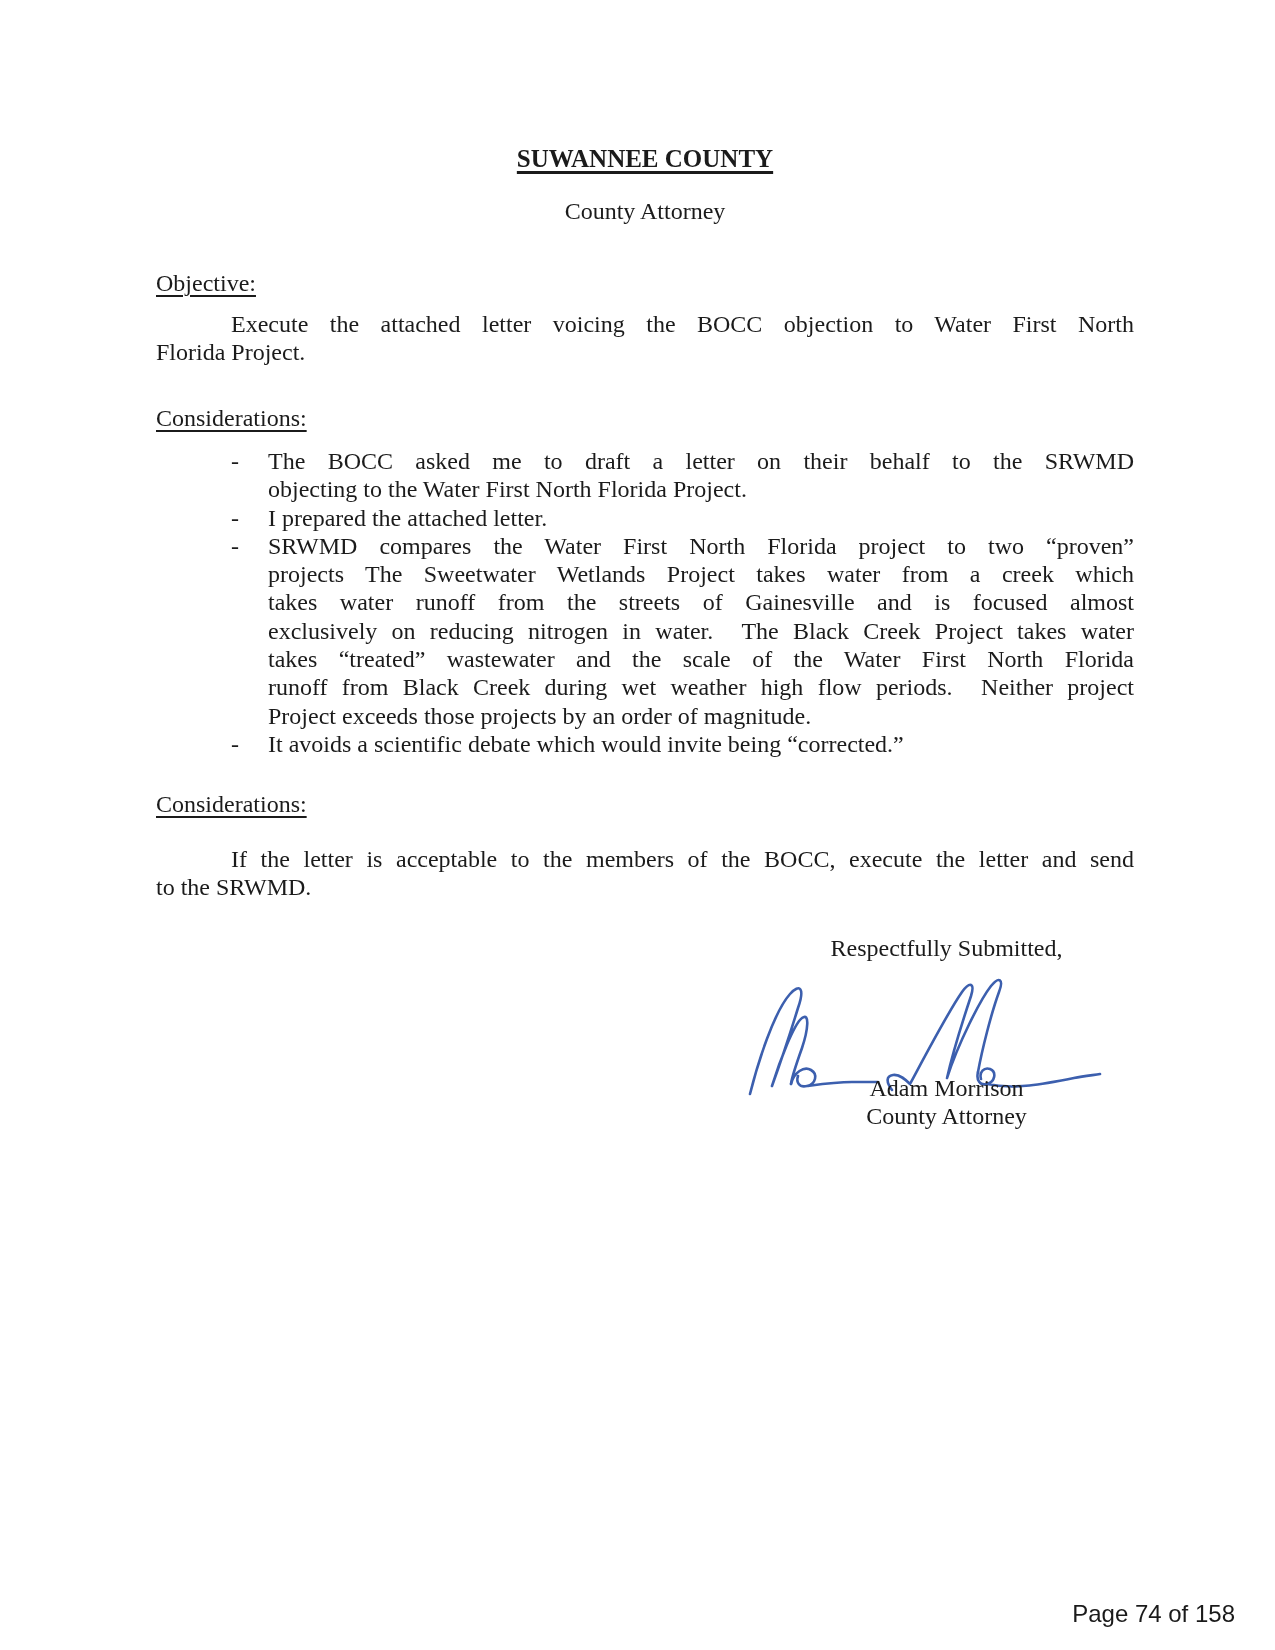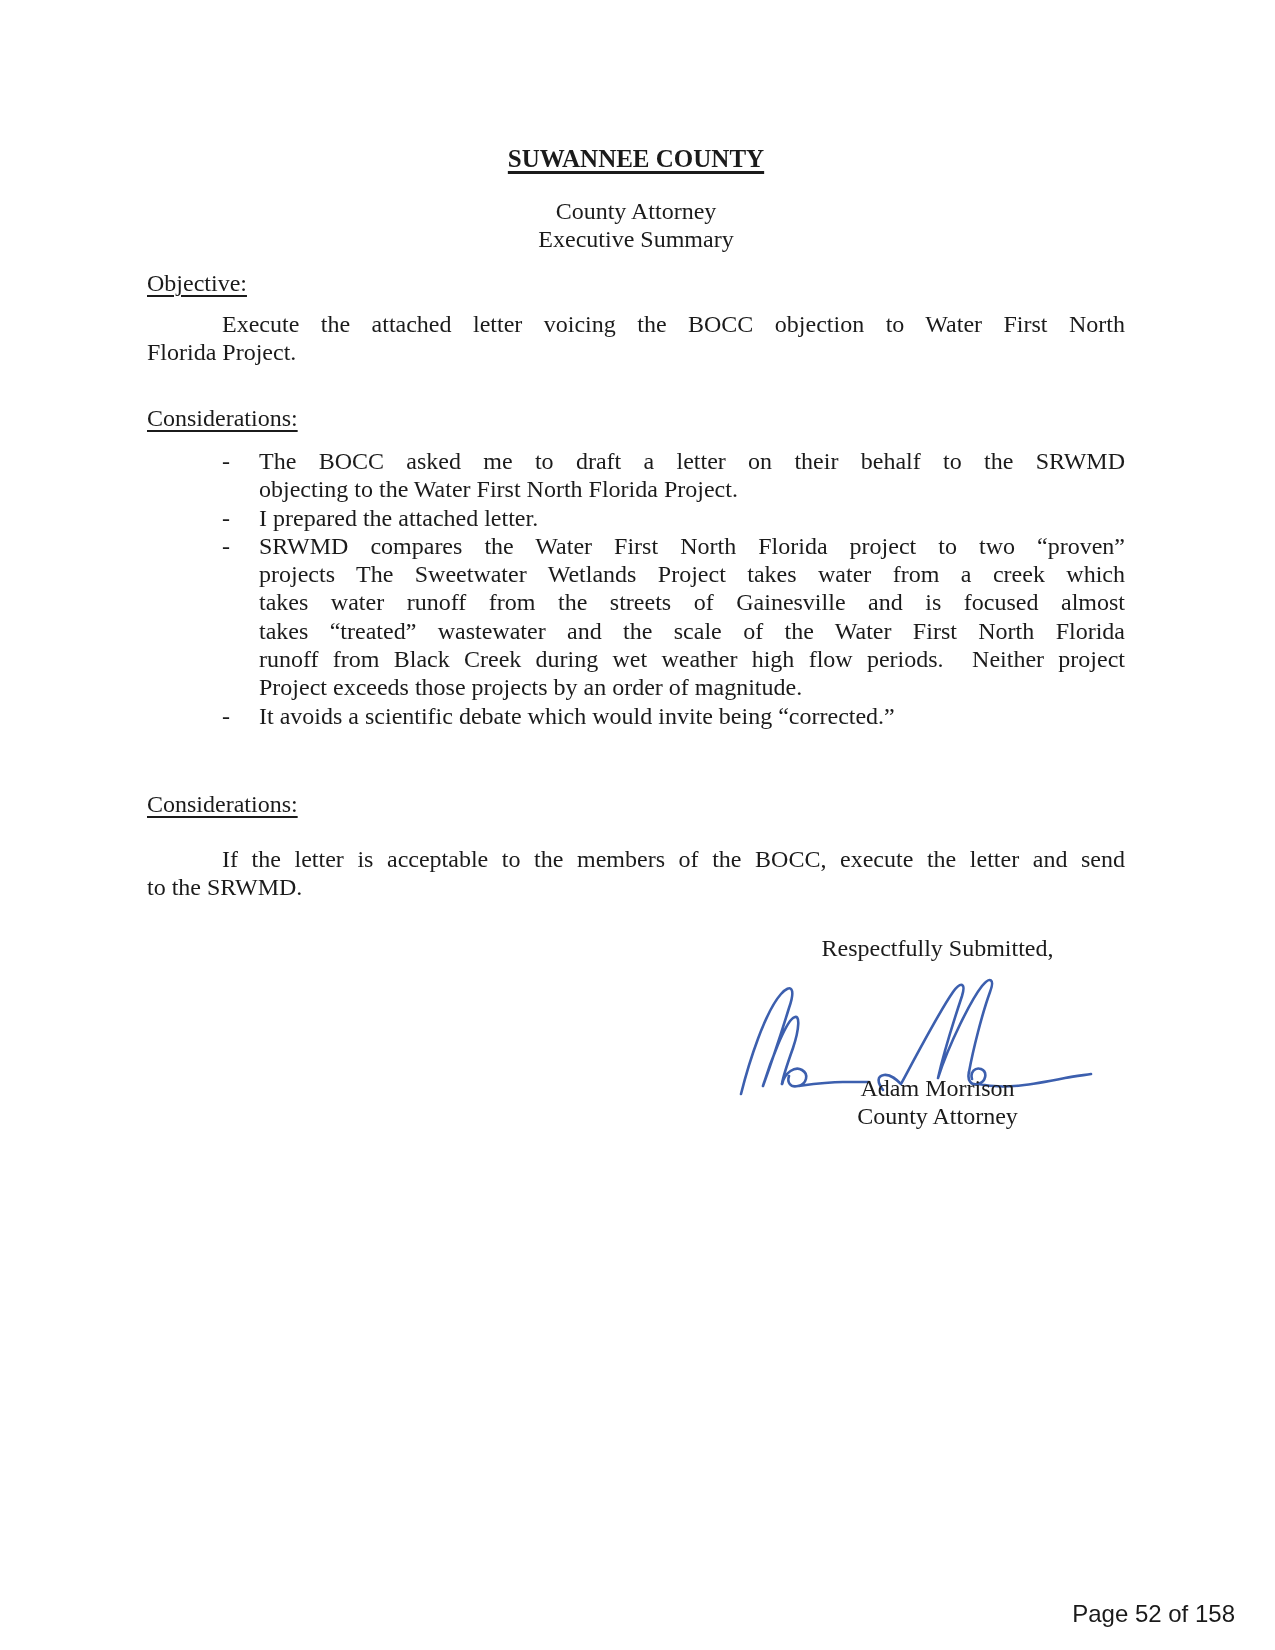--- a/index.html
+++ b/index.html
@@ -5,21 +5,21 @@
   html,body{margin:0;padding:0;}
   body{
     width:1275px;height:1650px;
     background:#ffffff;
     position:relative;
     font-family:"Liberation Serif", serif;
     color:#1b1b1b;
     overflow:hidden;
   }
   .content{
-    position:absolute;left:147px;top:0;width:978px;height:1650px;
+    position:absolute;left:156px;top:0;width:978px;height:1650px;
     font-size:24px;line-height:28.3px;
   }
   .block{position:absolute;left:0;width:978px;}
   .doc-title{font-weight:bold;text-align:center;font-size:25px;}
   .doc-title .u{text-decoration:underline;text-decoration-thickness:2.5px;text-underline-offset:4px;}
   .subtitle{text-align:center;}
   .heading .u{text-decoration:underline;text-decoration-thickness:1.8px;text-underline-offset:4px;}
   .line{
     white-space:pre;
     overflow:hidden;
@@ -43,21 +43,20 @@
 <body>
 
 <div class="content">
 
   <div class="block doc-title" style="top:145px">
     <span class="u">SUWANNEE COUNTY</span>
   </div>
 
   <div class="block subtitle" style="top:197px">
     <div>County Attorney</div>
-    <div>Executive Summary</div>
   </div>
 
   <div class="block heading" style="top:269px">
     <span class="u">Objective:</span>
   </div>
 
   <div class="block heading" style="top:404px">
     <span class="u">Considerations:</span>
   </div>
 
@@ -81,20 +80,21 @@
           <div class="line last">I prepared the attached letter.</div>
         </div>
   </div>
 
   <div class="bullet-row">
     <span class="bullet-marker">-</span>
     <div class="bullet-lines">
           <div class="line">SRWMD compares the Water First North Florida project to two “proven”</div>
           <div class="line">projects The Sweetwater Wetlands Project takes water from a creek which</div>
           <div class="line">takes water runoff from the streets of Gainesville and is focused almost</div>
+          <div class="line">exclusively on reducing nitrogen in water.  The Black Creek Project takes water</div>
           <div class="line">takes “treated” wastewater and the scale of the Water First North Florida</div>
           <div class="line">runoff from Black Creek during wet weather high flow periods.  Neither project</div>
           <div class="line last">Project exceeds those projects by an order of magnitude.</div>
         </div>
   </div>
 
   <div class="bullet-row">
     <span class="bullet-marker">-</span>
     <div class="bullet-lines">
           <div class="line last">It avoids a scientific debate which would invite being “corrected.”</div>
@@ -120,13 +120,13 @@
       <path d="M 148,118 C 142,110 142,104 149,103 C 156,102 162,108 166,112 C 180,86 204,40 218,20 C 226,9 231,11 227,24 C 219,48 208,84 203,106 C 214,72 236,28 247,14 C 255,4 260,7 255,20 C 247,42 238,78 234,100" stroke="#3c5fae"></path>
       <path d="M 234,100 C 232,108 236,114 243,112 C 251,110 253,100 246,97 C 240,95 235,100 237,107 M 243,112 C 270,118 300,112 330,106 C 340,104 350,103 356,102" stroke="#3c5fae"></path>
     </g>
   </svg>
 
   <div class="sig-text" style="top:1074px">Adam Morrison</div>
   <div class="sig-text" style="top:1102px">County Attorney</div>
 
 </div>
 
-<div class="footer">Page 52 of 158</div>
+<div class="footer">Page 74 of 158</div>
 
 </body></html>

